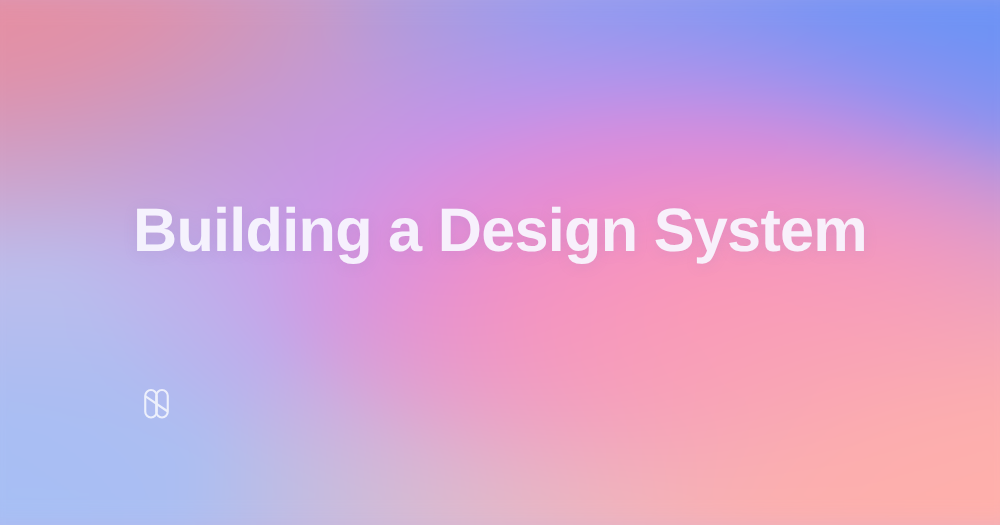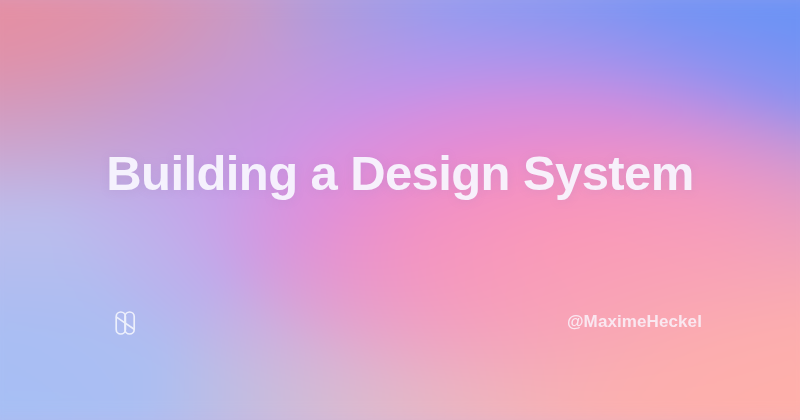--- a/index.html
+++ b/index.html
@@ -48,21 +48,21 @@
       linear-gradient(150deg, #d49cbe 0%, #b3a8e8 38%, #cf95d8 66%, #f7a9b4 100%);
     filter: blur(14px);
     transform: scale(1.08);
   }
 
   
   .title-block {
     position: absolute;
     left: 0;
     right: 0;
-    top: 148px;
+    top: 160px;
     z-index: 2;
     text-align: center;
     padding: 0 40px;
     box-sizing: border-box;
   }
 
   .title-line {
     display: block;
     font-size: 49px;
     line-height: 50px;
@@ -112,15 +112,14 @@
   <div class="logo-mark">
     <svg viewBox="0 0 40 40" fill="none" xmlns="http://www.w3.org/2000/svg">
       <g stroke="#ffffff" stroke-width="1.7" stroke-linejoin="round" opacity="0.95">
         <path d="M10.2 26.4 V13.6 a4.6 4.6 0 0 1 9.2 0 V26.4 a4.6 4.6 0 0 1 -9.2 0 Z"></path>
         <path d="M19.0 26.4 V13.6 a4.6 4.6 0 0 1 9.2 0 V26.4 a4.6 4.6 0 0 1 -9.2 0 Z"></path>
         <path d="M10.2 13.9 L28.2 26.2"></path>
       </g>
     </svg>
   </div>
 
-  <div class="handle">@MaximeHeckel</div>
 
 </div>
 
 </body></html>

